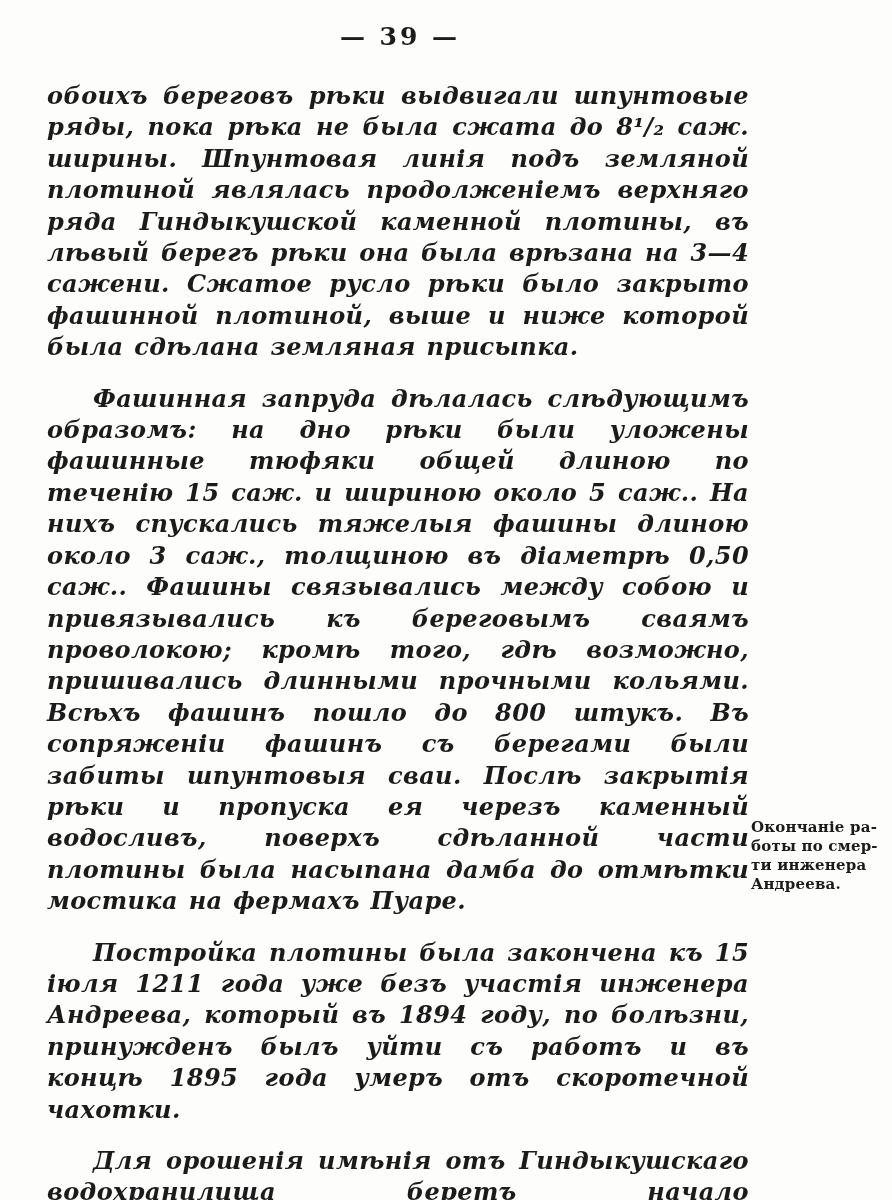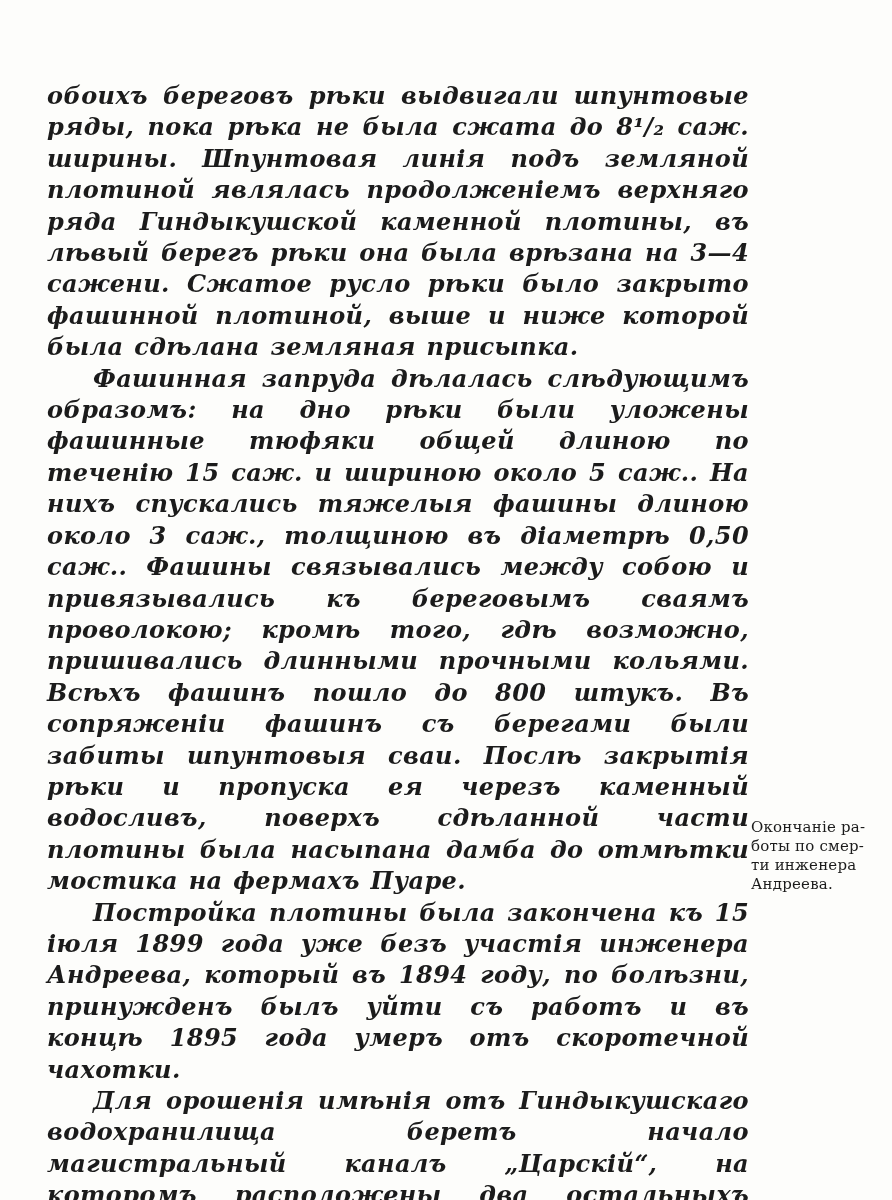--- a/index.html
+++ b/index.html
@@ -40,44 +40,46 @@
     word-spacing: 2px;
     color: #1b1b1b;
   }
   .text-block p {
     margin: 0;
     padding: 0;
     font-style: italic;
   }
   .text-block p.indented {
     text-indent: 46px;
+    margin-top: 20px;
   }
   .margin-note {
     position: absolute;
     top: 818px;
     left: 751px;
     width: 134px;
     font-size: 15px;
     line-height: 19px;
-    font-weight: normal;
+    font-weight: bold;
     letter-spacing: 0.2px;
     white-space: pre-line;
     color: #1b1b1b;
   }
 </style>
 </head>
 <body>
 
 <div class="page">
 
+  <div class="page-number">— 39 —</div>
 
   <div class="text-block">
     <p class="para">обоихъ береговъ рѣки выдвигали шпунтовые ряды, пока рѣка не была сжата до 8¹/₂ саж. ширины. Шпунтовая линія подъ земляной плотиной являлась продолженіемъ верхняго ряда Гиндыкушской каменной плотины, въ лѣвый берегъ рѣки она была врѣзана на 3—4 сажени. Сжатое русло рѣки было закрыто фашинной плотиной, выше и ниже которой была сдѣлана земляная присыпка.</p>
     <p class="para indented">Фашинная запруда дѣлалась слѣдующимъ образомъ: на дно рѣки были уложены фашинные тюфяки общей длиною по теченію 15 саж. и шириною около 5 саж.. На нихъ спускались тяжелыя фашины длиною около 3 саж., толщиною въ діаметрѣ 0,50 саж.. Фашины связывались между собою и привязывались къ береговымъ сваямъ проволокою; кромѣ того, гдѣ возможно, пришивались длинными прочными кольями. Всѣхъ фашинъ пошло до 800 штукъ. Въ сопряженіи фашинъ съ берегами были забиты шпунтовыя сваи. Послѣ закрытія рѣки и пропуска ея черезъ каменный водосливъ, поверхъ сдѣланной части плотины была насыпана дамба до отмѣтки мостика на фермахъ Пуаре.</p>
-    <p class="para indented">Постройка плотины была закончена къ 15 іюля 1899 года уже безъ участія инженера Андреева, который въ 1894 году, по болѣзни, принужденъ былъ уйти съ работъ и въ концѣ 1895 года умеръ отъ скоротечной чахотки.</p>
+    <p class="para indented">Постройка плотины была закончена къ 15 іюля 1211 года уже безъ участія инженера Андреева, который въ 1894 году, по болѣзни, принужденъ былъ уйти съ работъ и въ концѣ 1895 года умеръ отъ скоротечной чахотки.</p>
     <p class="para indented">Для орошенія имѣнія отъ Гиндыкушскаго водохранилища беретъ начало магистральный каналъ „Царскій“, на которомъ расположены два остальныхъ Гиндыкушскихъ водохранилища.</p>
 
   </div>
 
   <div class="margin-note">Окончаніе ра-
 боты по смер-
 ти инженера
 Андреева.</div>
 
 </div>

